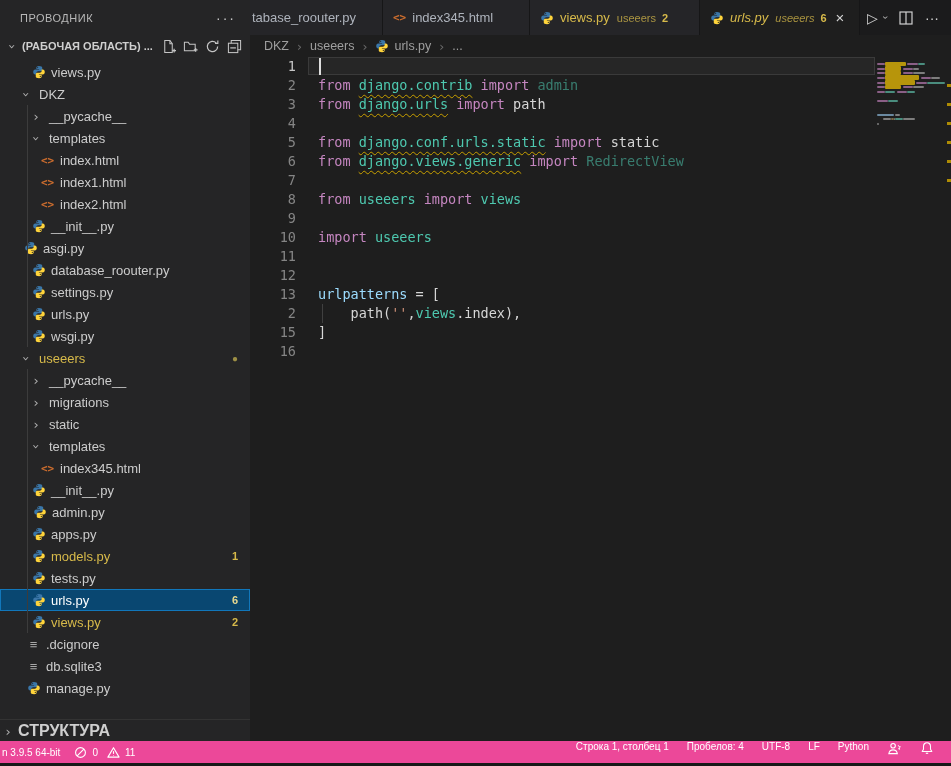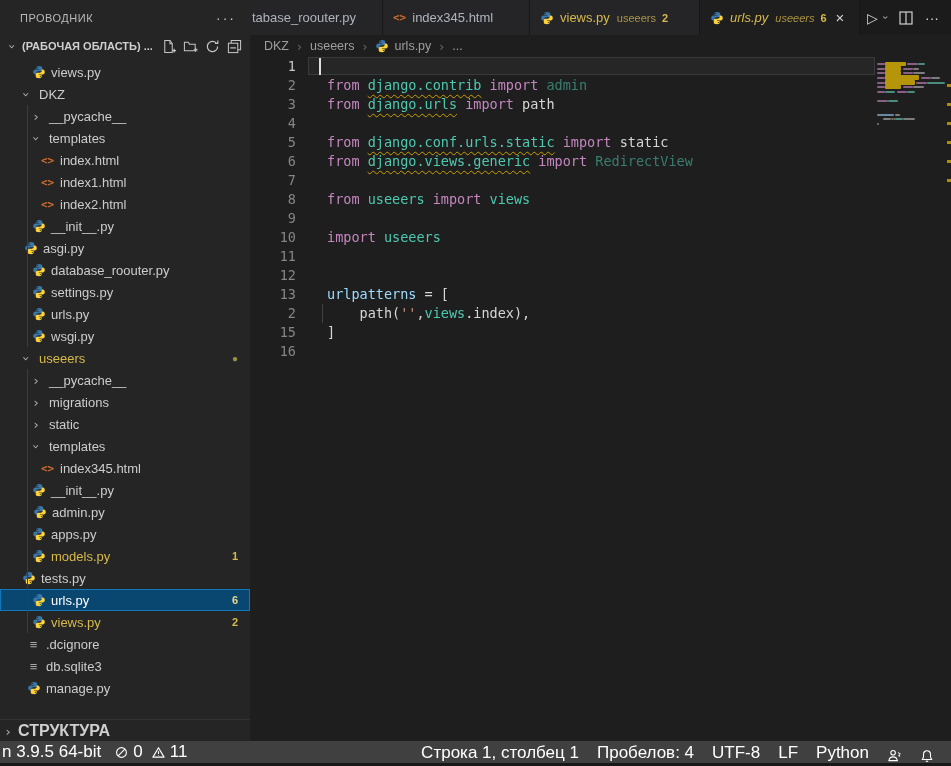--- a/index.html
+++ b/index.html
@@ -59,39 +59,39 @@
   #breadcrumb .bc .ic{margin-right:5px;display:inline-flex;}
   #breadcrumb .bc:first-child{margin-left:14px;}
   
   #editor{position:absolute;left:250px;top:57px;width:701px;height:684px;background:#1e1e1e;}
   #curline{position:absolute;left:58px;top:0;width:567px;height:18px;background:#262626;border:1px solid #3a3a3a;box-sizing:border-box;}
   #cursor{position:absolute;left:69px;top:1px;width:2px;height:17px;background:#dedede;}
   #guide14{position:absolute;left:72px;top:247px;width:1px;height:19px;background:#404040;}
   .cl{position:relative;height:19px;display:flex;font-family:"DejaVu Sans Mono",monospace;font-size:13.5px;line-height:19px;}
   .cl .num{width:46px;text-align:right;padding-right:22px;color:#858585;flex:none;}
   .cl.cur .num{color:#c6c6c6;}
-  .cl .code{white-space:pre;color:#d6d6d6;margin-left:9px;}
+  .cl .code{white-space:pre;color:#d6d6d6;}
   .tk-kw{color:#c586c0;} .tk-mod{color:#4ec9b0;} .tk-str{color:#ce9178;} .tk-var{color:#9cdcfe;} .tk-pl{color:#d6d6d6;}
   .sq{text-decoration-line:underline;text-decoration-style:wavy;text-decoration-color:#c8a000;
       text-decoration-thickness:1px;text-underline-offset:4px;}
   .dim{opacity:.55;}
   #minimap{position:absolute;left:625px;top:0;width:72px;height:160px;cursor:pointer;}
   .mrow{position:absolute;left:2px;height:5px;}
   .mseg{position:absolute;height:2px;top:1.5px;border-radius:1px;}
   .mseg.full{height:4.5px;top:0;}
   #ruler{position:absolute;right:0;top:0;width:5px;height:684px;}
   #ruler .tick{position:absolute;right:0;width:4px;height:3px;background:#c8a000;opacity:.85;}
   
-  #statusbar{position:absolute;left:0;top:741px;width:951px;height:22px;background:#404040;color:#fff;
-             display:flex;align-items:center;font-size:17px;}
+  #statusbar{position:absolute;left:0;top:741px;width:951px;height:22px;background:#ec4899;color:#fff;
+             display:flex;align-items:center;font-size:10px;}
   #sb-left{display:flex;align-items:center;gap:0;}
   #sb-left .item{padding:0 7px;display:flex;align-items:center;gap:5px;cursor:pointer;height:22px;}
   #sb-left .item:first-child{padding-left:2px;}
   #sb-right{margin-left:auto;display:flex;align-items:center;padding-right:8px;}
-  #sb-right .item{padding:0 9px;display:flex;align-items:flex-end;cursor:pointer;height:22px;}
+  #sb-right .item{padding:0 9px;display:flex;align-items:flex-start;cursor:pointer;height:22px;}
   #bottomstrip{position:absolute;left:0;top:763px;width:951px;height:3px;background:#181818;}
 </style>
 </head>
 <body>
 
 <div id="app">
 
   <aside id="sidebar">
     <div id="sb-title">
       <span class="t">ПРОВОДНИК</span>
@@ -300,21 +300,21 @@
           <span class="guide"></span>
           <span class="ic">
             <svg class="mini" width="14" height="14" viewBox="0 0 16 16">
               <path fill="#3a76a8" d="M7.9 1C6 1 5 1.8 5 3v1.6h3.1v.6H3.7C2.2 5.2 1.4 6.3 1.4 8c0 1.7.8 2.8 2.3 2.8H5V9.2c0-1.1 1-2 2.2-2h2.7c1 0 1.8-.8 1.8-1.8V3c0-1.2-1.3-2-3.8-2zM6.5 2.3a.64.64 0 110 1.3.64.64 0 010-1.3z"></path>
               <path fill="#ffd43b" d="M8.1 15c1.9 0 2.9-.8 2.9-2v-1.6H7.9v-.6h4.4c1.5 0 2.3-1.1 2.3-2.8 0-1.7-.8-2.8-2.3-2.8H11v1.6c0 1.1-1 2-2.2 2H6.1c-1 0-1.8.8-1.8 1.8V13c0 1.2 1.3 2 3.8 2zm1.4-1.3a.64.64 0 110-1.3.64.64 0 010 1.3z"></path>
             </svg>
           </span>
           <span class="lbl">models.py</span>
           <span class="badge">1</span>
         </div>
-        <div class="row" style="padding-left: 21px;">
+        <div class="row" style="padding-left: 31px;">
           <span class="guide"></span>
           <span class="ic">
             <svg class="mini" width="14" height="14" viewBox="0 0 16 16">
               <path fill="#3a76a8" d="M7.9 1C6 1 5 1.8 5 3v1.6h3.1v.6H3.7C2.2 5.2 1.4 6.3 1.4 8c0 1.7.8 2.8 2.3 2.8H5V9.2c0-1.1 1-2 2.2-2h2.7c1 0 1.8-.8 1.8-1.8V3c0-1.2-1.3-2-3.8-2zM6.5 2.3a.64.64 0 110 1.3.64.64 0 010-1.3z"></path>
               <path fill="#ffd43b" d="M8.1 15c1.9 0 2.9-.8 2.9-2v-1.6H7.9v-.6h4.4c1.5 0 2.3-1.1 2.3-2.8 0-1.7-.8-2.8-2.3-2.8H11v1.6c0 1.1-1 2-2.2 2H6.1c-1 0-1.8.8-1.8 1.8V13c0 1.2 1.3 2 3.8 2zm1.4-1.3a.64.64 0 110-1.3.64.64 0 010 1.3z"></path>
             </svg>
           </span>
           <span class="lbl">tests.py</span>
         </div>
         <div class="row sel" style="padding-left: 31px;">

